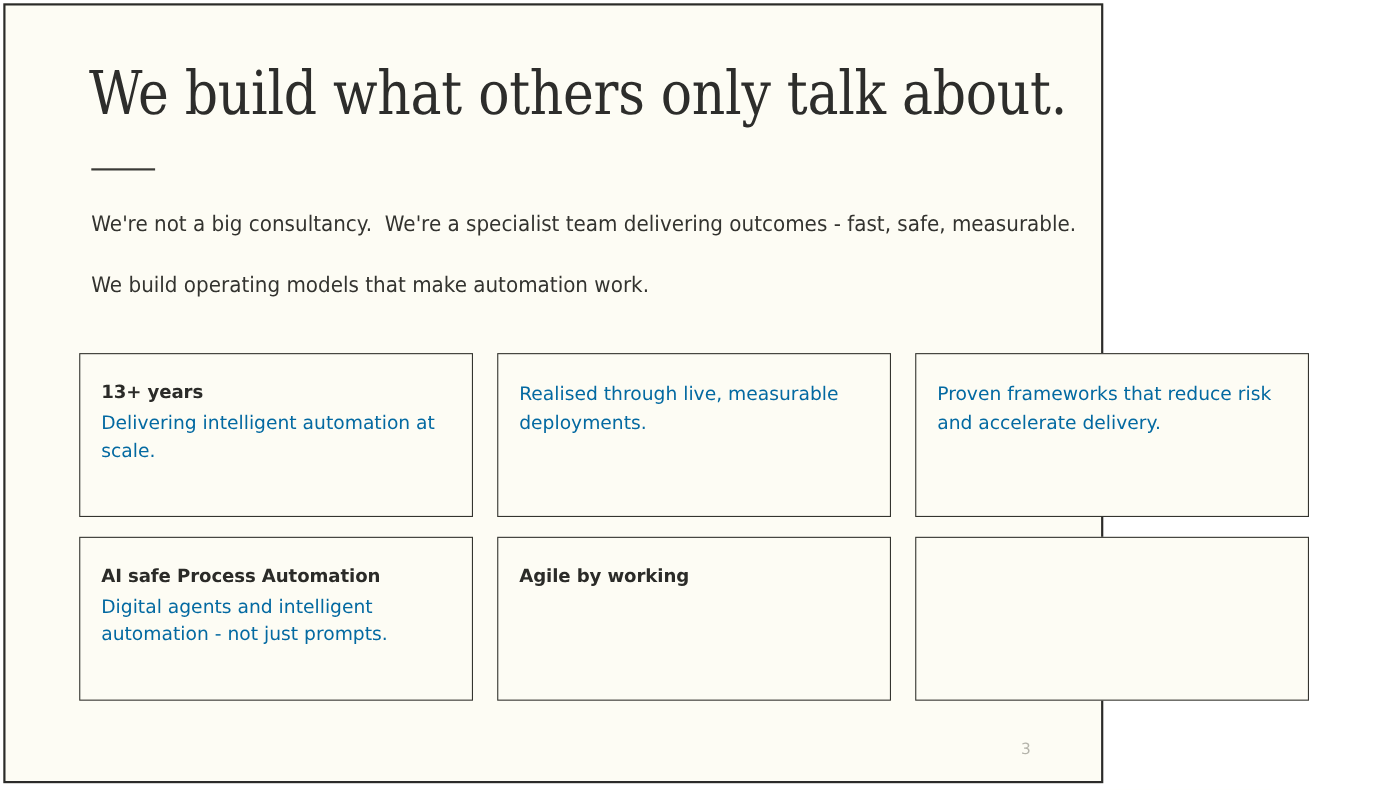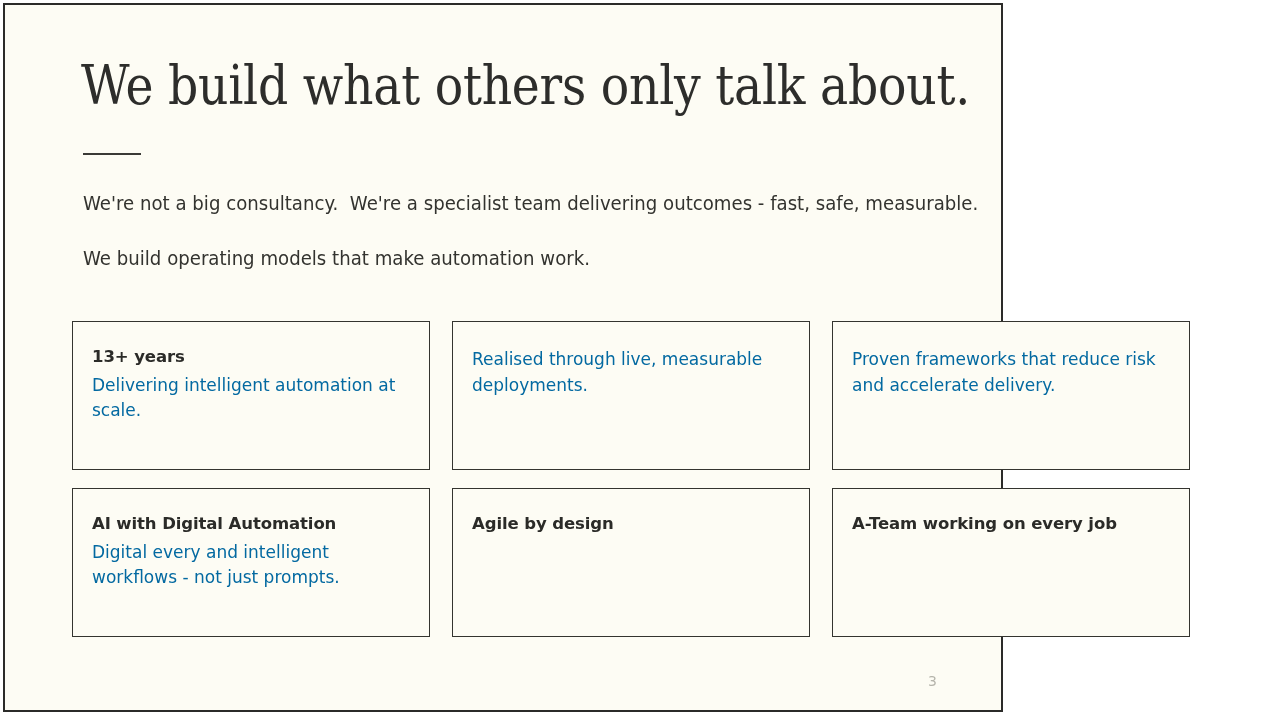--- a/index.html
+++ b/index.html
@@ -141,29 +141,28 @@
 
     <div class="card">
       <p class="card-body">Realised through live, measurable deployments.</p>
     </div>
 
     <div class="card">
       <p class="card-body">Proven frameworks that reduce risk and accelerate delivery.</p>
     </div>
 
     <div class="card">
-      <p class="card-title">AI with Digital Automation</p>
-      <p class="card-body">Digital every and intelligent workflows - not just prompts.</p>
+      <p class="card-title">AI safe Process Automation</p>
+      <p class="card-body">Digital agents and intelligent automation - not just prompts.</p>
     </div>
 
     <div class="card">
-      <p class="card-title">Agile by design</p>
+      <p class="card-title">Agile by working</p>
     </div>
 
     <div class="card">
-      <p class="card-title">A-Team working on every job</p>
     </div>
 
   </div>
 
   <div class="page-number">3</div>
 
 </div>
 
 </body></html>

